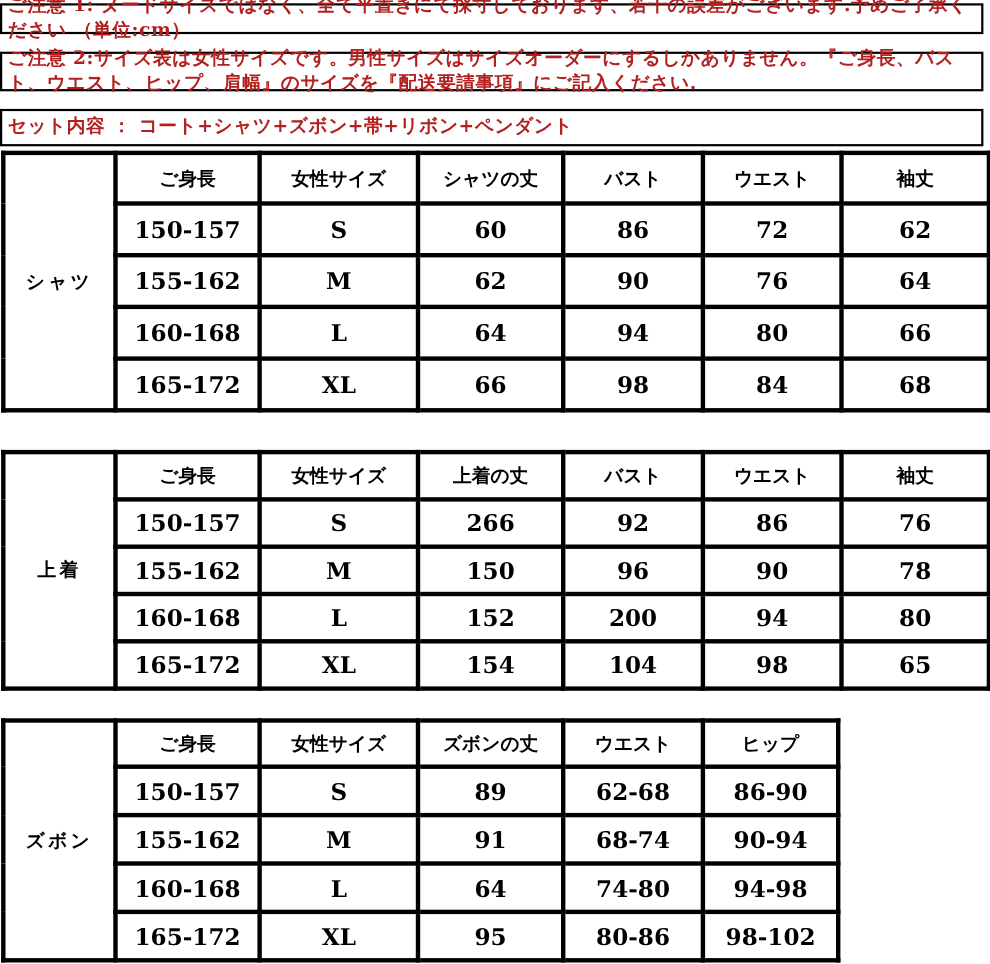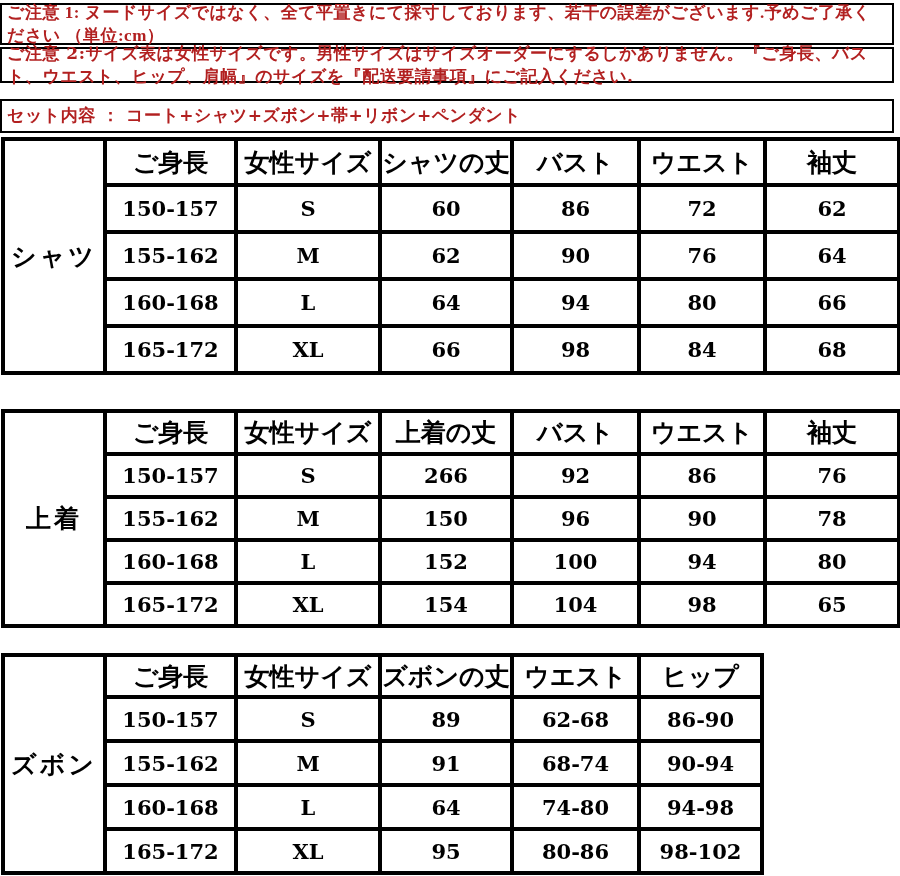--- a/index.html
+++ b/index.html
@@ -12,37 +12,37 @@
 
   
   .notice{
     position:absolute;left:0;width:894px;
     border:2px solid #000;background:#fff;
     color:#b22020;font-weight:bold;font-size:17px;
     display:flex;align-items:center;
     padding:0 5px;box-sizing:border-box;line-height:1.38;
     letter-spacing:0.5px;
   }
-  #notice1{top:3px;height:42px;font-family:Liberation Serif, serif;}
+  #notice1{top:3px;height:28px;}
   #notice2{top:47px;height:36px;}
   #notice3{top:99px;height:34px;}
 
   
   .tbl{position:absolute;left:1px;}
   #tbl-shirt{top:137px;}
   #tbl-coat{top:409px;}
   #tbl-pants{top:653px;}
   table{border-collapse:collapse;table-layout:fixed;background:#fff;}
   #tbl-shirt table,#tbl-coat table{width:896px;}
   #tbl-pants table{width:759px;}
   td{
     border:4px solid #000;text-align:center;vertical-align:middle;
     padding:0;font-weight:bold;color:#000;overflow:hidden;
   }
-  tr.hdr td{font-size:25px;}
+  tr.hdr td{font-size:17px;}
   tr.data td{font-size:21px;}
   td.lbl{font-size:20px;letter-spacing:3px;}
   td.small{font-size:17px;}
   #tbl-shirt tr.hdr{height:46px;}
   #tbl-shirt tr.data{height:47px;}
   #tbl-coat tr{height:43px;}
   #tbl-pants tr.hdr{height:42px;}
   #tbl-pants tr.data{height:44px;}
 </style>
 </head>
@@ -151,21 +151,21 @@
         <td>M</td>
         <td class="small">150</td>
         <td>96</td>
         <td>90</td>
         <td>78</td>
       </tr>
       <tr class="data">
         <td>160-168</td>
         <td>L</td>
         <td class="small">152</td>
-        <td>100</td>
+        <td>200</td>
         <td>94</td>
         <td>80</td>
       </tr>
       <tr class="data">
         <td>165-172</td>
         <td>XL</td>
         <td class="small">154</td>
         <td>104</td>
         <td>98</td>
         <td>65</td>

